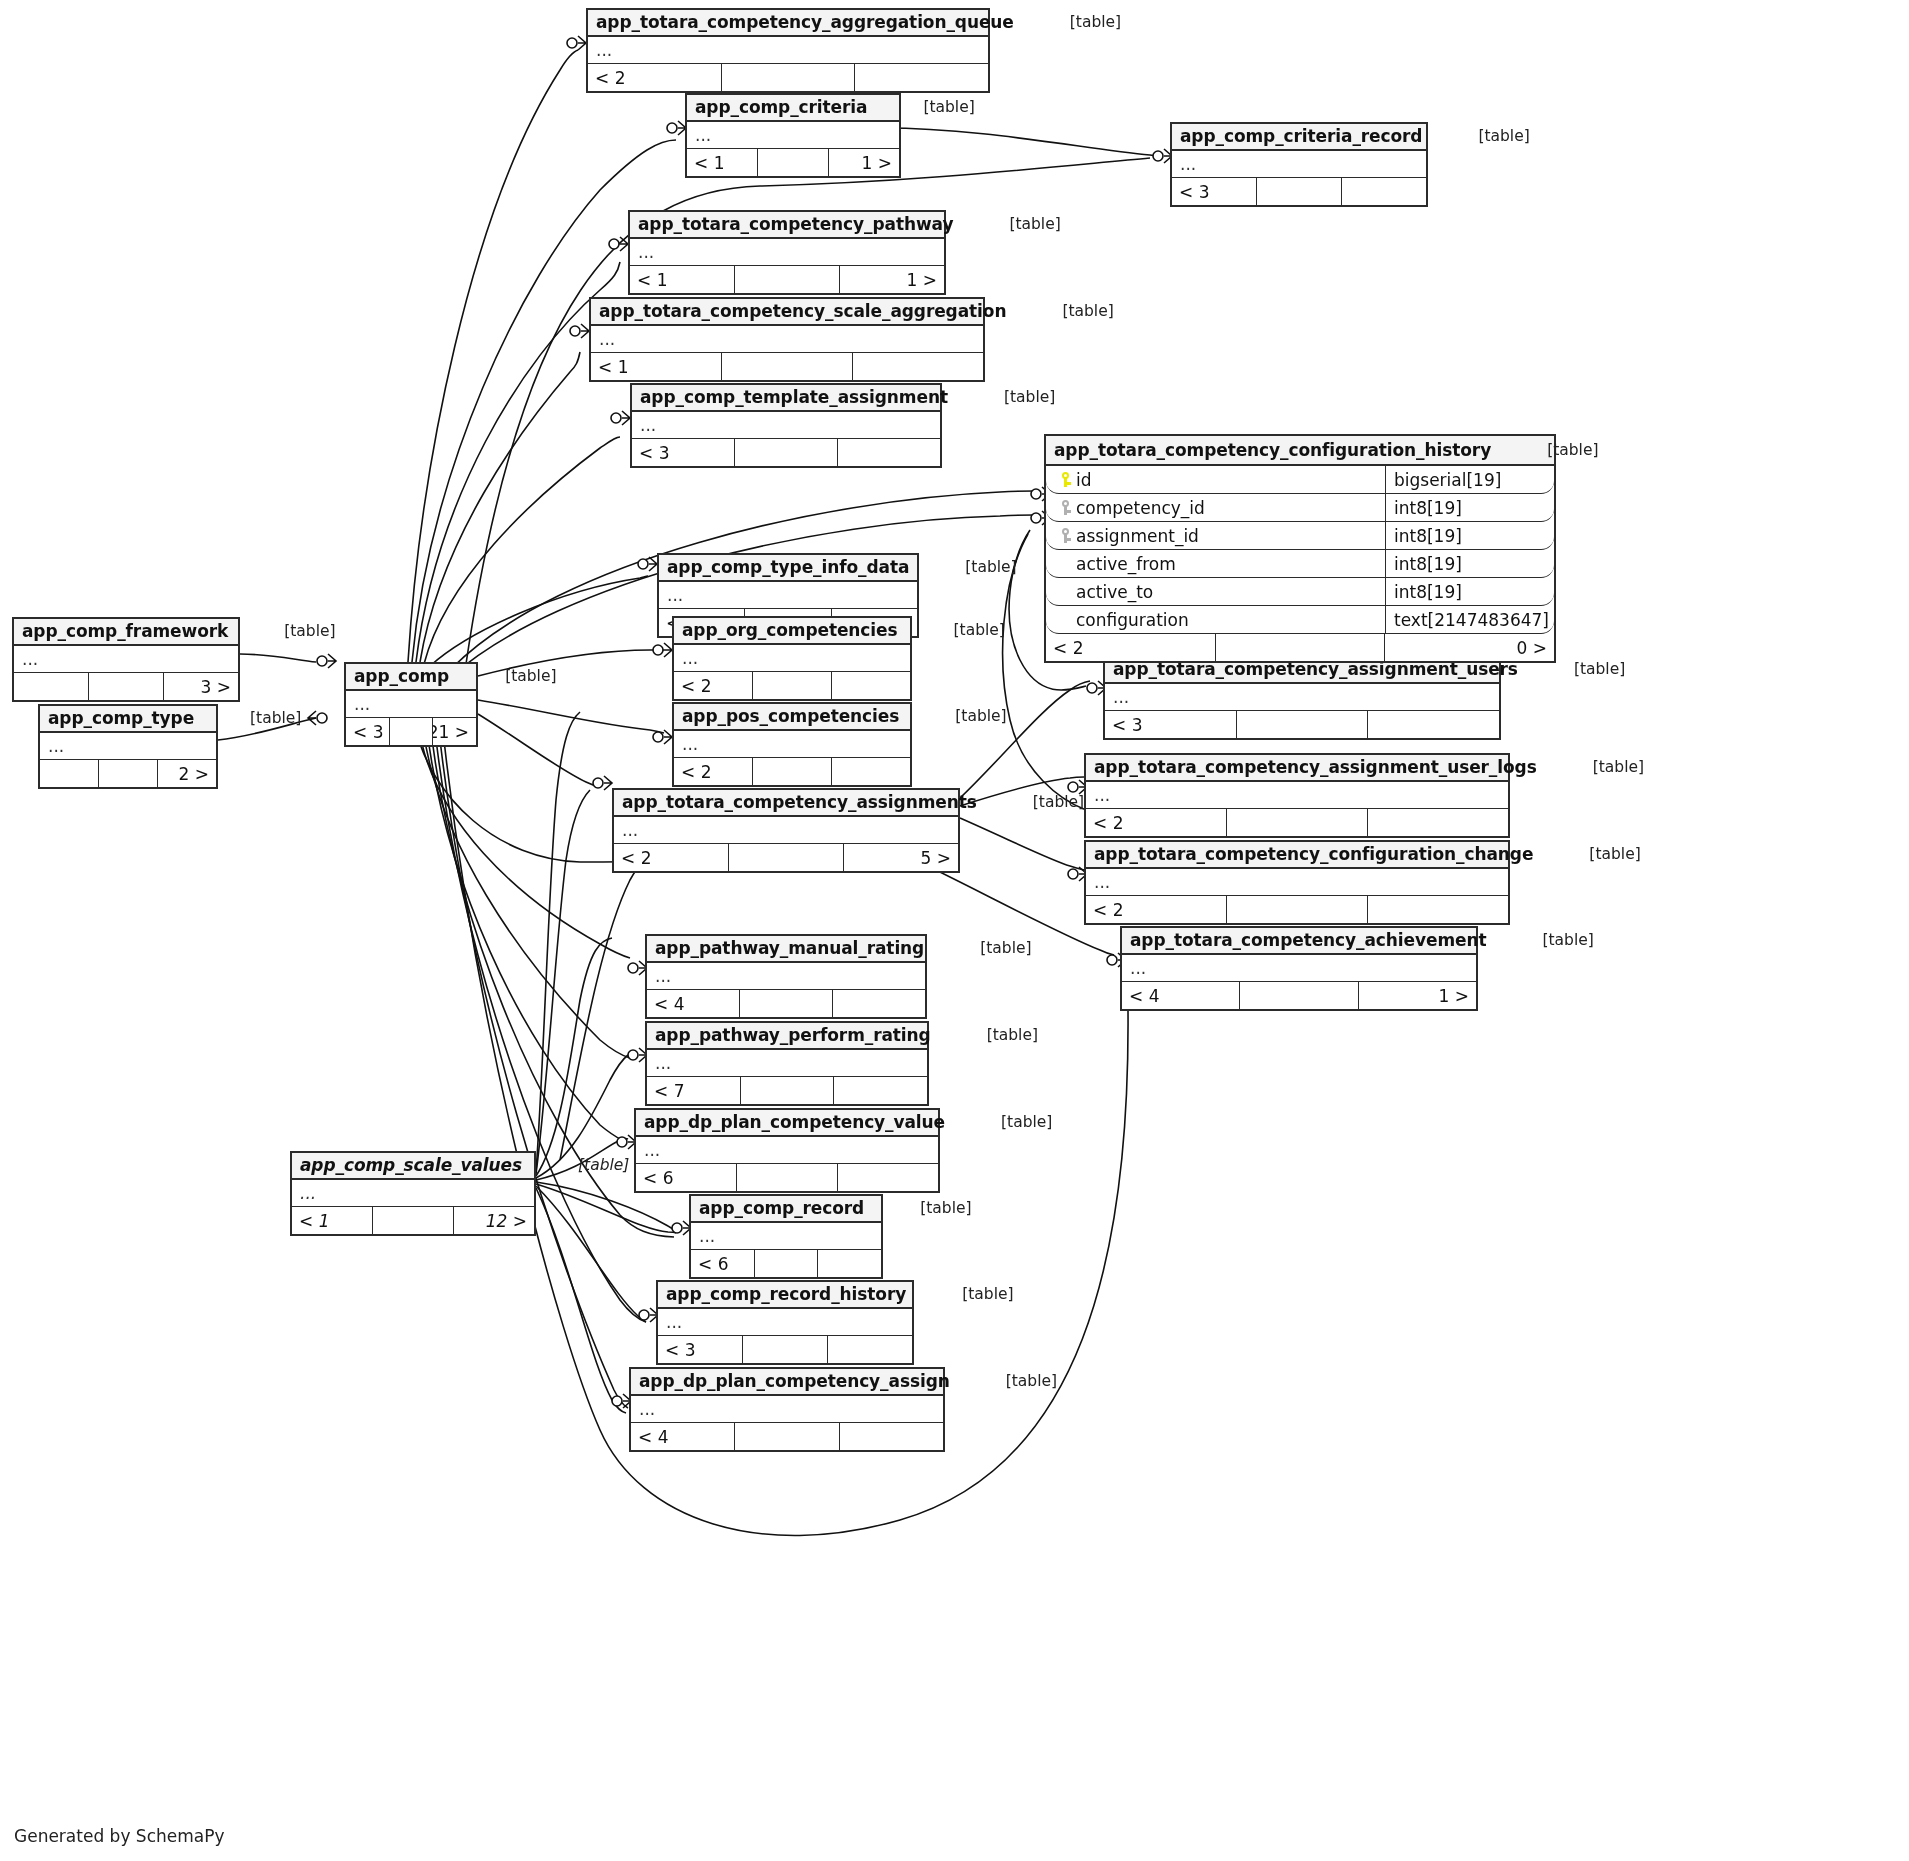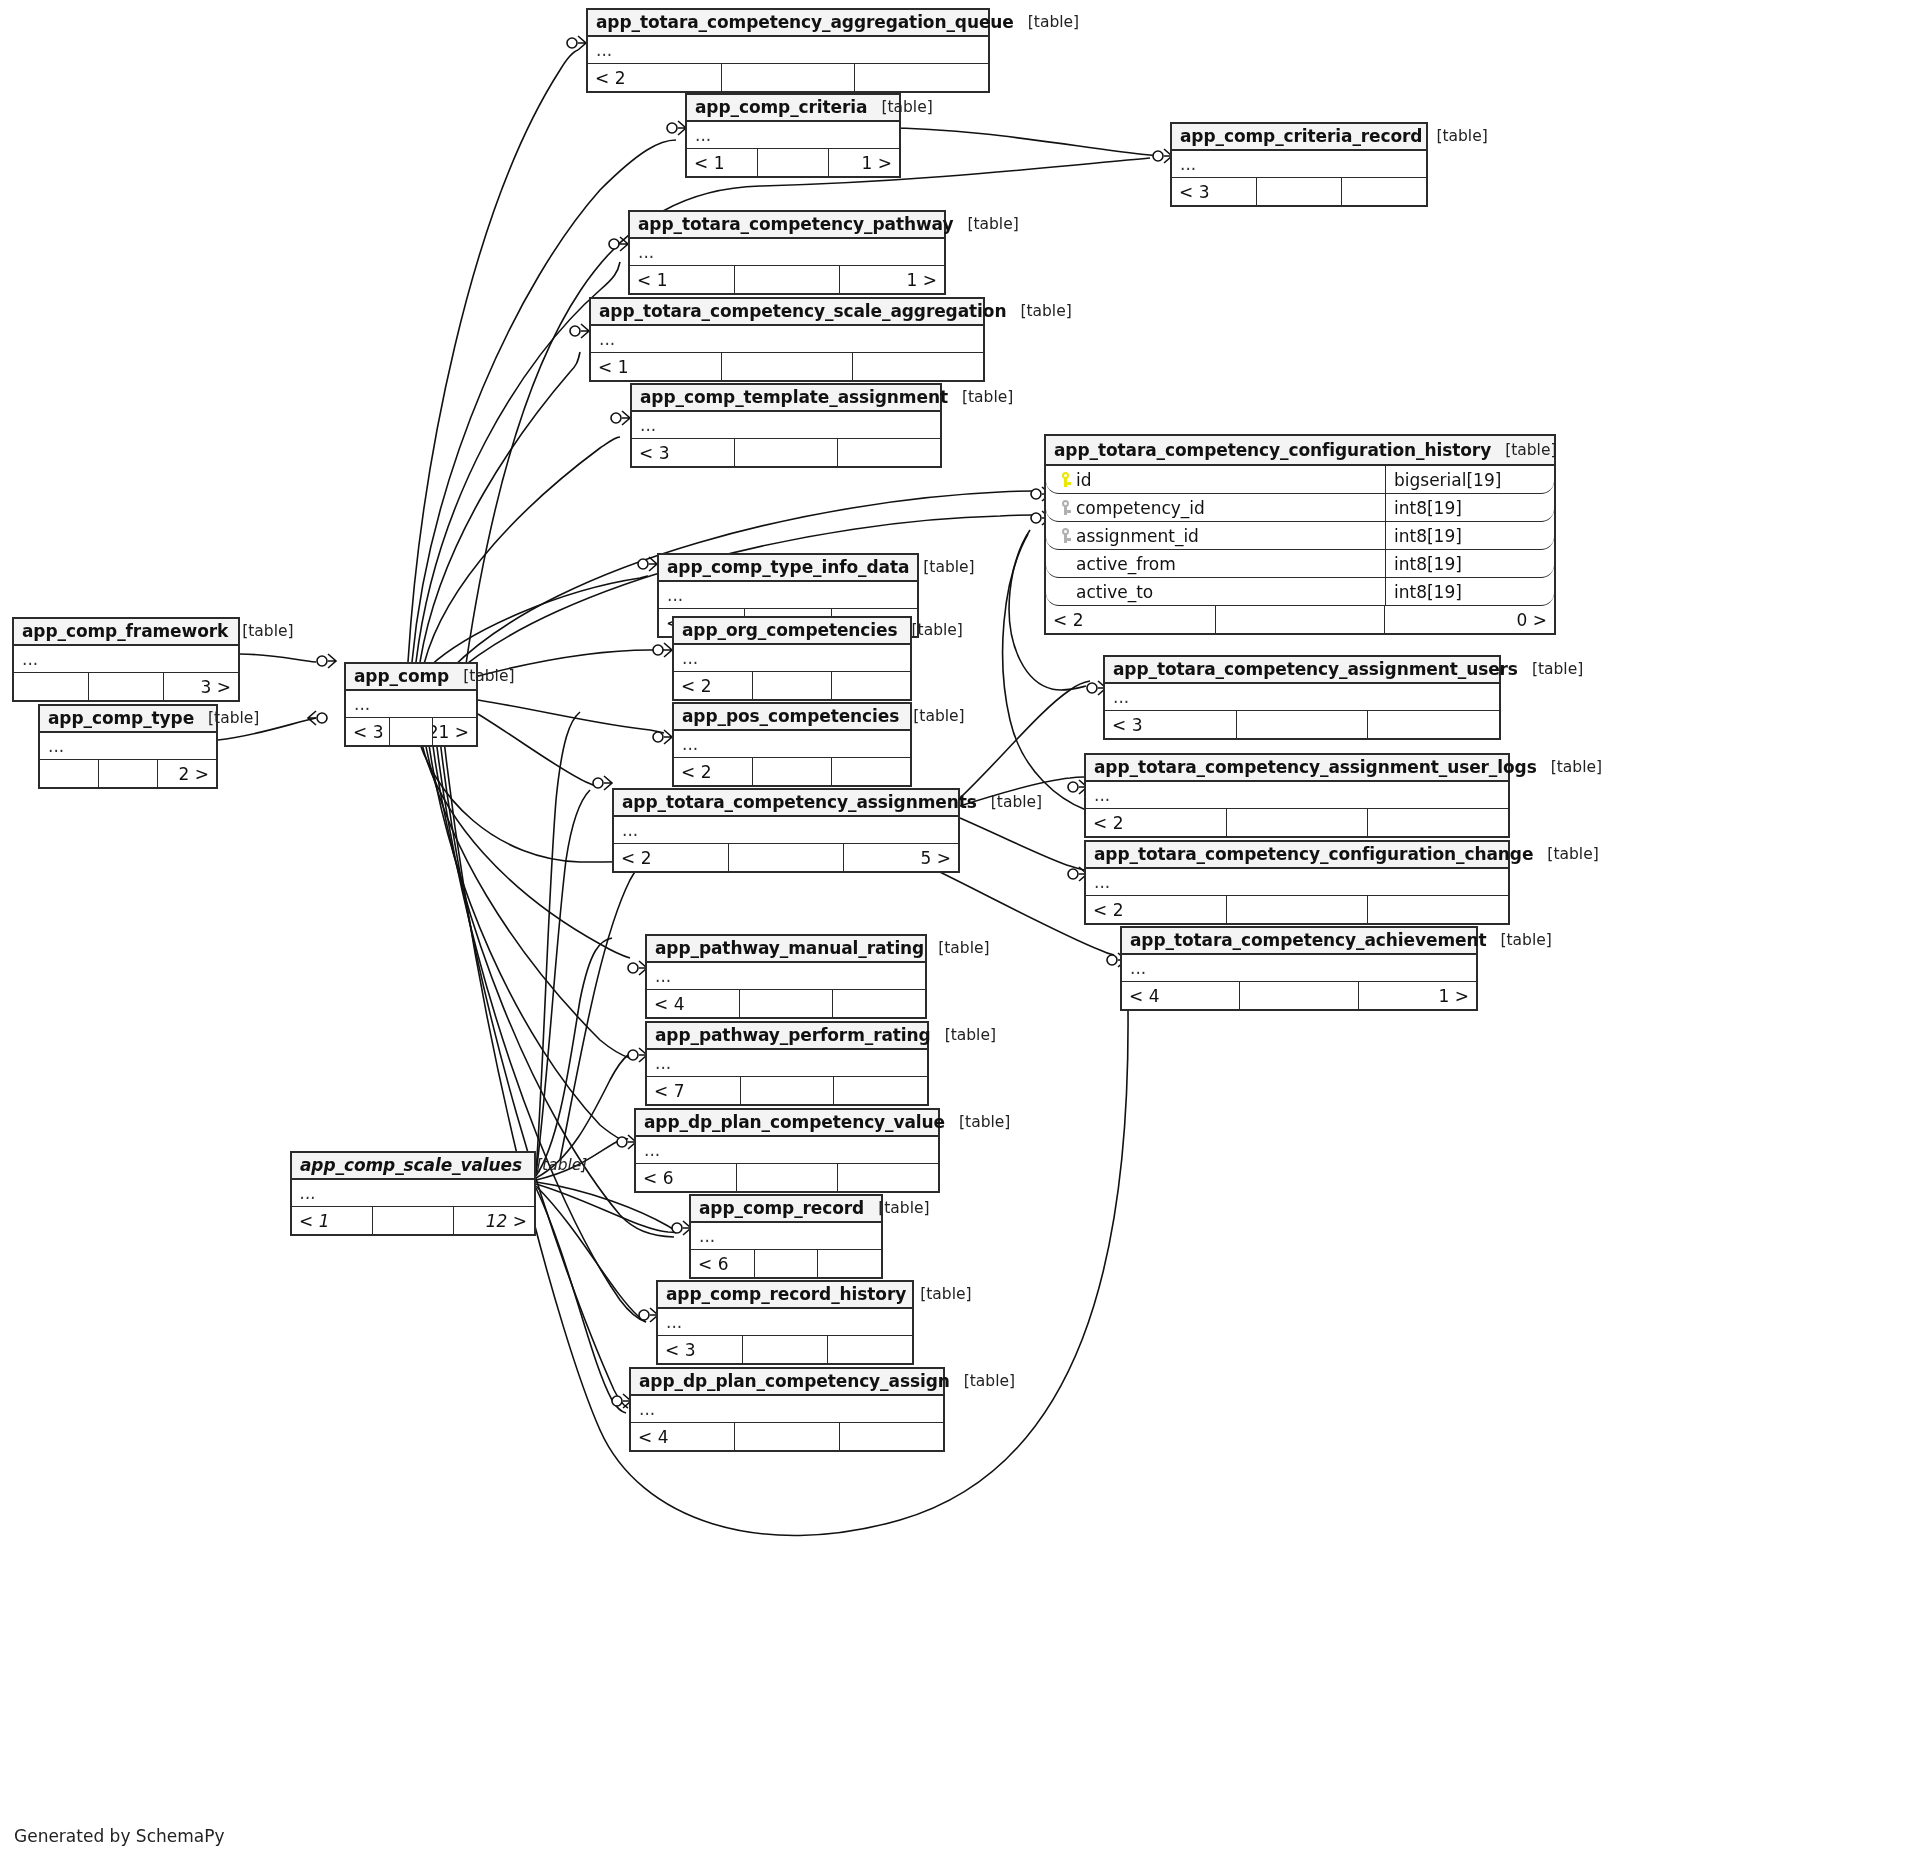--- a/index.html
+++ b/index.html
@@ -27,21 +27,21 @@
     border: 2px solid #2b2b2b;
     background: #ffffff;
     font-size: 17px;
     color: #111;
   }
   .tbl .hdr {
     display: flex; align-items: center; justify-content: space-between;
     background: #f4f4f4;
     border-bottom: 2px solid #2b2b2b;
     padding: 3px 8px 4px 8px;
-    height: 27px; box-sizing: border-box;
+    height: 27px; box-sizing: border-box; gap: 42px;
   }
   .tbl .tname {
     font-weight: bold;
     font-size: 17px;
     white-space: nowrap;
     letter-spacing: -0.1px;
   }
   .tbl .ttag {
     font-size: 15.5px;
     color: #222;
@@ -647,20 +647,27 @@
           </div>
           <div class="ctype">int8[19]</div>
         </div>
         <div class="col">
           <div class="cname">
             <span class="keyslot"></span>
             <span>active_to</span>
           </div>
           <div class="ctype">int8[19]</div>
         </div>
+        <div class="col">
+          <div class="cname">
+            <span class="keyslot"></span>
+            <span>configuration</span>
+          </div>
+          <div class="ctype">text[2147483647]</div>
+        </div>
         <div class="foot">
           <div class="cell">&lt; 2</div>
           <div class="cell"></div>
           <div class="cell right">0 &gt;</div>
         </div>
       </div>
     </div>
 
   <div class="footer">Generated by SchemaPy</div>
 </div>

